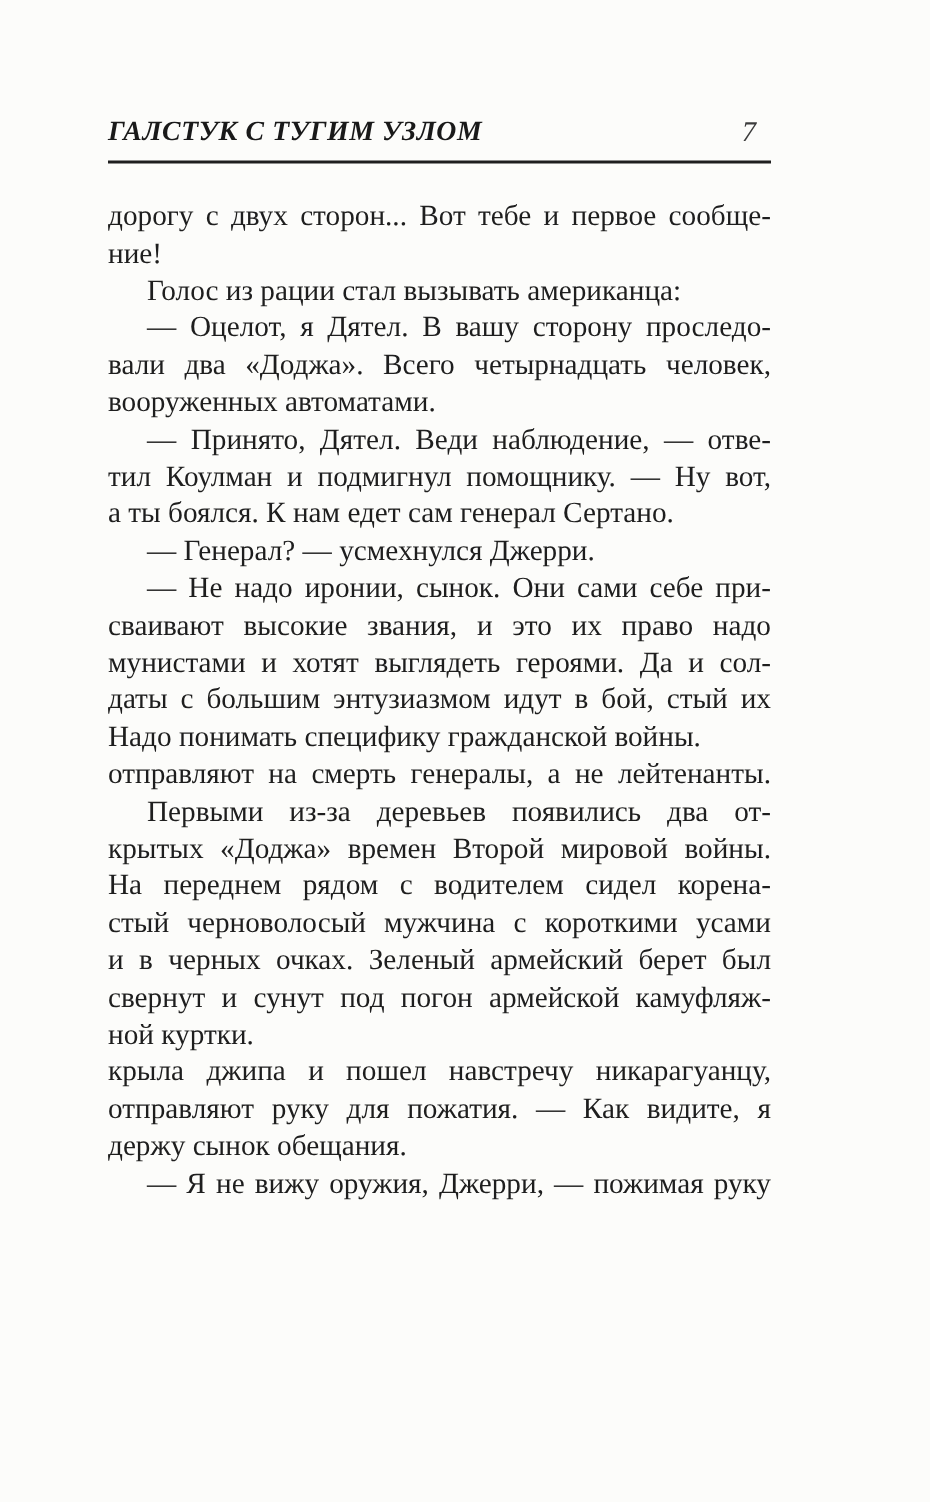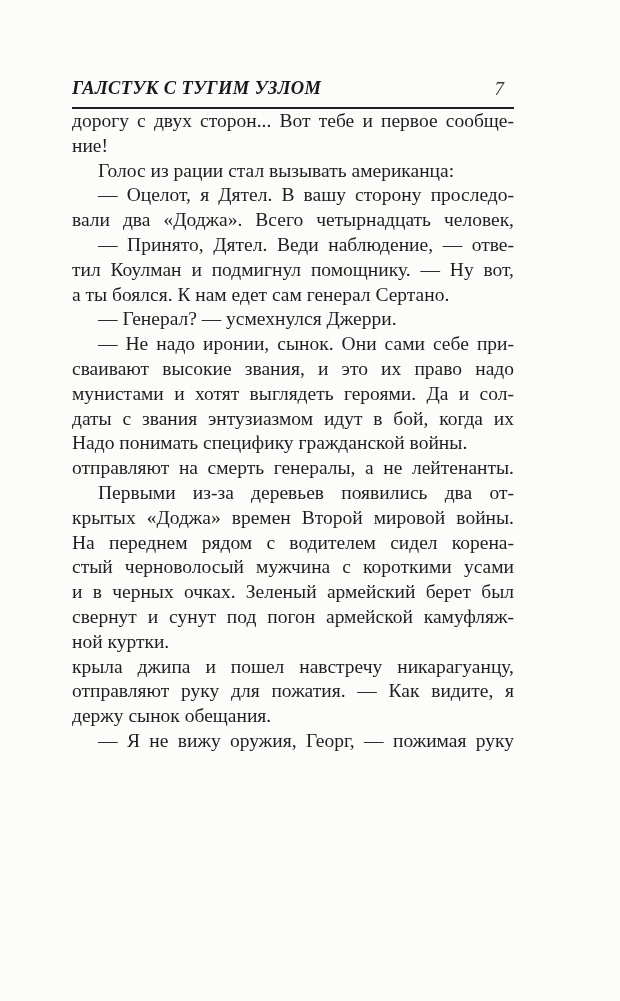--- a/index.html
+++ b/index.html
@@ -16,21 +16,21 @@
     display:flex;justify-content:space-between;align-items:flex-start;
     border-bottom:2px solid #1f1f1f;padding-bottom:7px;
   }
   .running-title{
     font-weight:bold;font-style:italic;font-size:18.5px;
     letter-spacing:0.4px;color:#191919;white-space:nowrap;
   }
   .page-number{
     font-style:italic;font-size:19px;color:#3c3c3c;padding-right:10px;
   }
-  .body-text{font-size:19.5px;line-height:24.8px;}
+  .body-text{margin-top:24px;font-size:19.5px;line-height:24.8px;}
   .para{margin:0;}
   .line{min-height:24.8px;}
   .j{text-align:justify;text-align-last:justify;-moz-text-align-last:justify;}
   .ind{text-indent:26px;}
 </style>
 </head>
 <body>
 
 <div class="page">
   <div class="content">
@@ -47,37 +47,38 @@
         <div class="line">ние!</div>
       </div>
 
       <div class="para">
         <div class="line ind">Голос из рации стал вызывать американца:</div>
       </div>
 
       <div class="para">
         <div class="line j ind">— Оцелот, я Дятел. В вашу сторону проследо-</div>
         <div class="line j">вали два «Доджа». Всего четырнадцать человек,</div>
+        <div class="line">вооруженных автоматами.</div>
       </div>
 
       <div class="para">
         <div class="line j ind">— Принято, Дятел. Веди наблюдение, — отве-</div>
         <div class="line j">тил Коулман и подмигнул помощнику. — Ну вот,</div>
         <div class="line">а ты боялся. К нам едет сам генерал Сертано.</div>
       </div>
 
       <div class="para">
         <div class="line ind">— Генерал? — усмехнулся Джерри.</div>
       </div>
 
       <div class="para">
         <div class="line j ind">— Не надо иронии, сынок. Они сами себе при-</div>
         <div class="line j">сваивают высокие звания, и это их право надо</div>
         <div class="line j">мунистами и хотят выглядеть героями. Да и сол-</div>
-        <div class="line j">даты с звания энтузиазмом идут в бой, когда их</div>
+        <div class="line j">даты с большим энтузиазмом идут в бой, стый их</div>
         <div class="line">Надо понимать специфику гражданской войны.</div>
         <div class="line j">отправляют на смерть генералы, а не лейтенанты.</div>
       </div>
 
       <div class="para">
         <div class="line j ind">Первыми из-за деревьев появились два от-</div>
         <div class="line j">крытых «Доджа» времен Второй мировой войны.</div>
         <div class="line j">На переднем рядом с водителем сидел корена-</div>
         <div class="line j">стый черноволосый мужчина с короткими усами</div>
         <div class="line j">и в черных очках. Зеленый армейский берет был</div>
@@ -85,18 +86,18 @@
         <div class="line">ной куртки.</div>
       </div>
 
       <div class="para">
         <div class="line j">крыла джипа и пошел навстречу никарагуанцу,</div>
         <div class="line j">отправляют руку для пожатия. — Как видите, я</div>
         <div class="line">держу сынок обещания.</div>
       </div>
 
       <div class="para">
-        <div class="line j ind">— Я не вижу оружия, Георг, — пожимая руку</div>
+        <div class="line j ind">— Я не вижу оружия, Джерри, — пожимая руку</div>
       </div>
 
     </div>
   </div>
 </div>
 
 </body></html>

